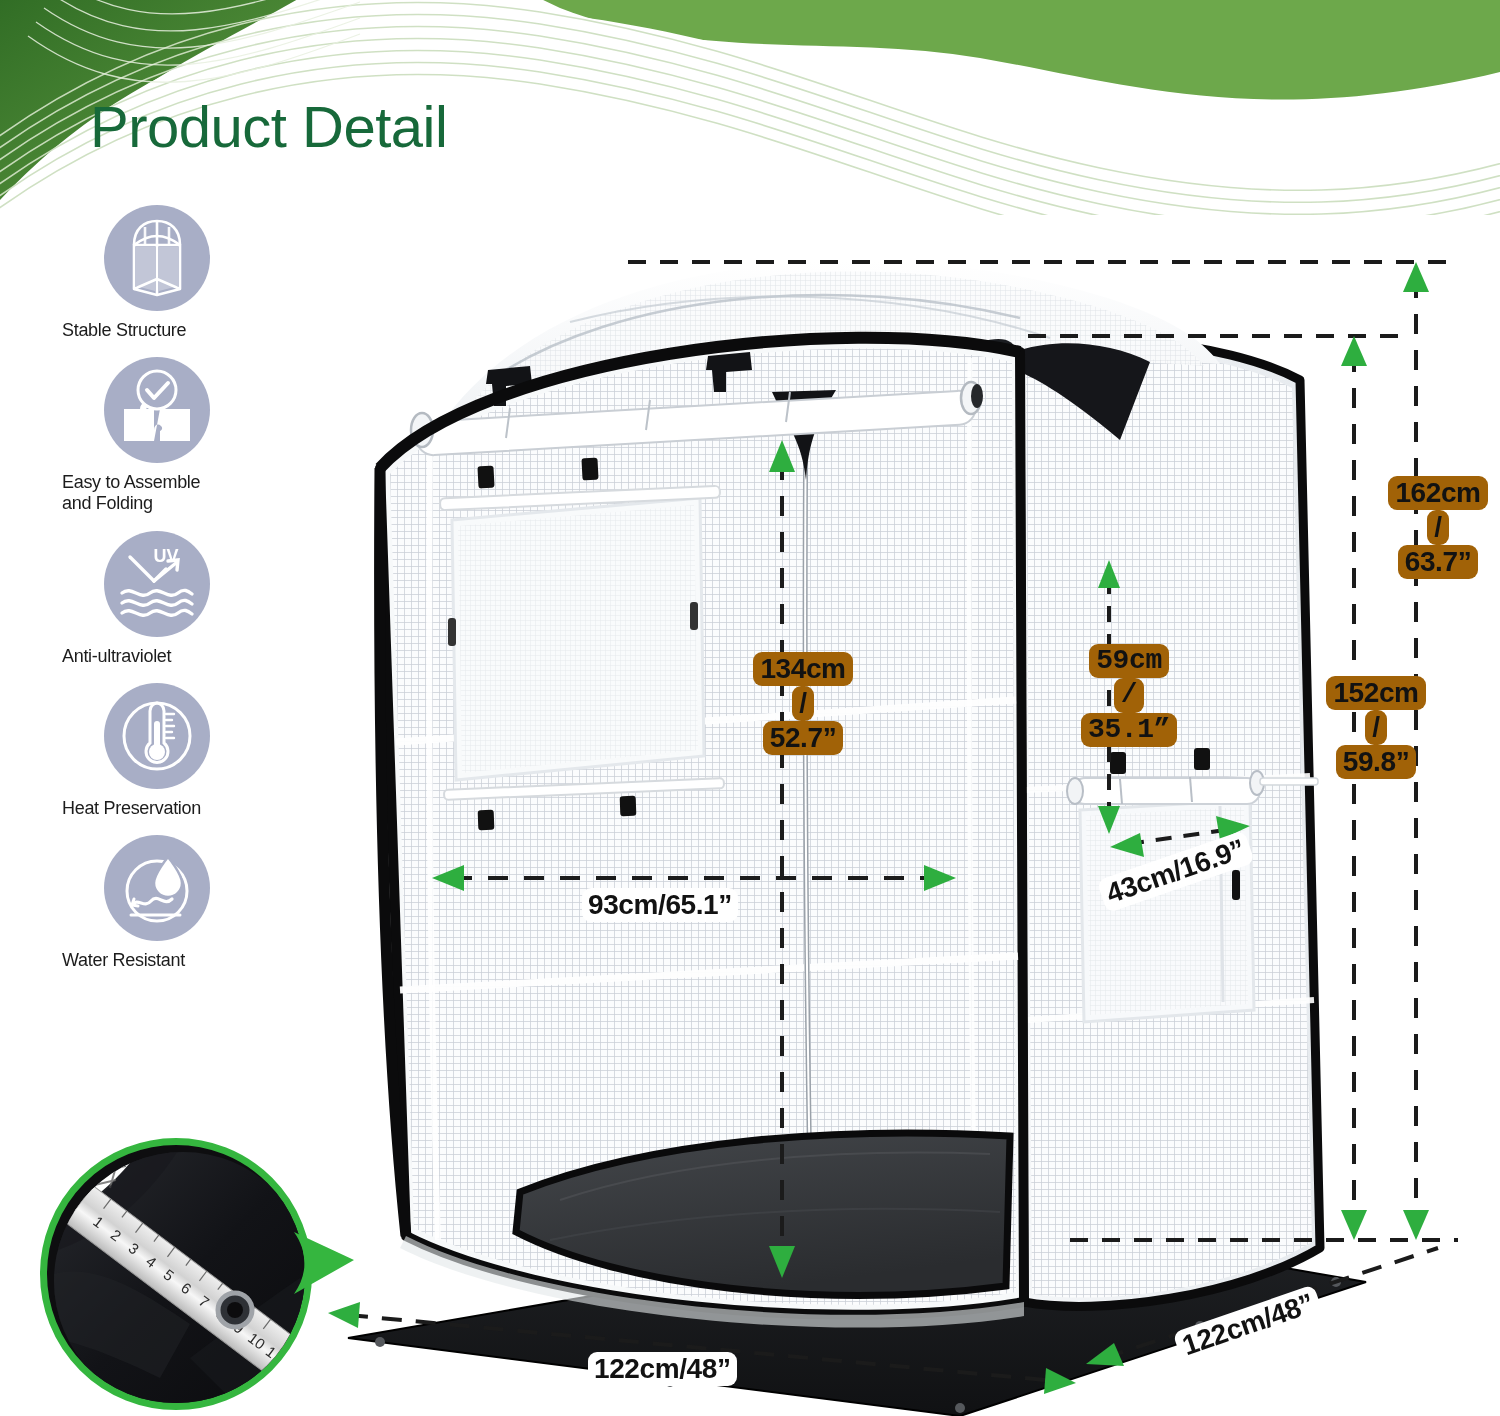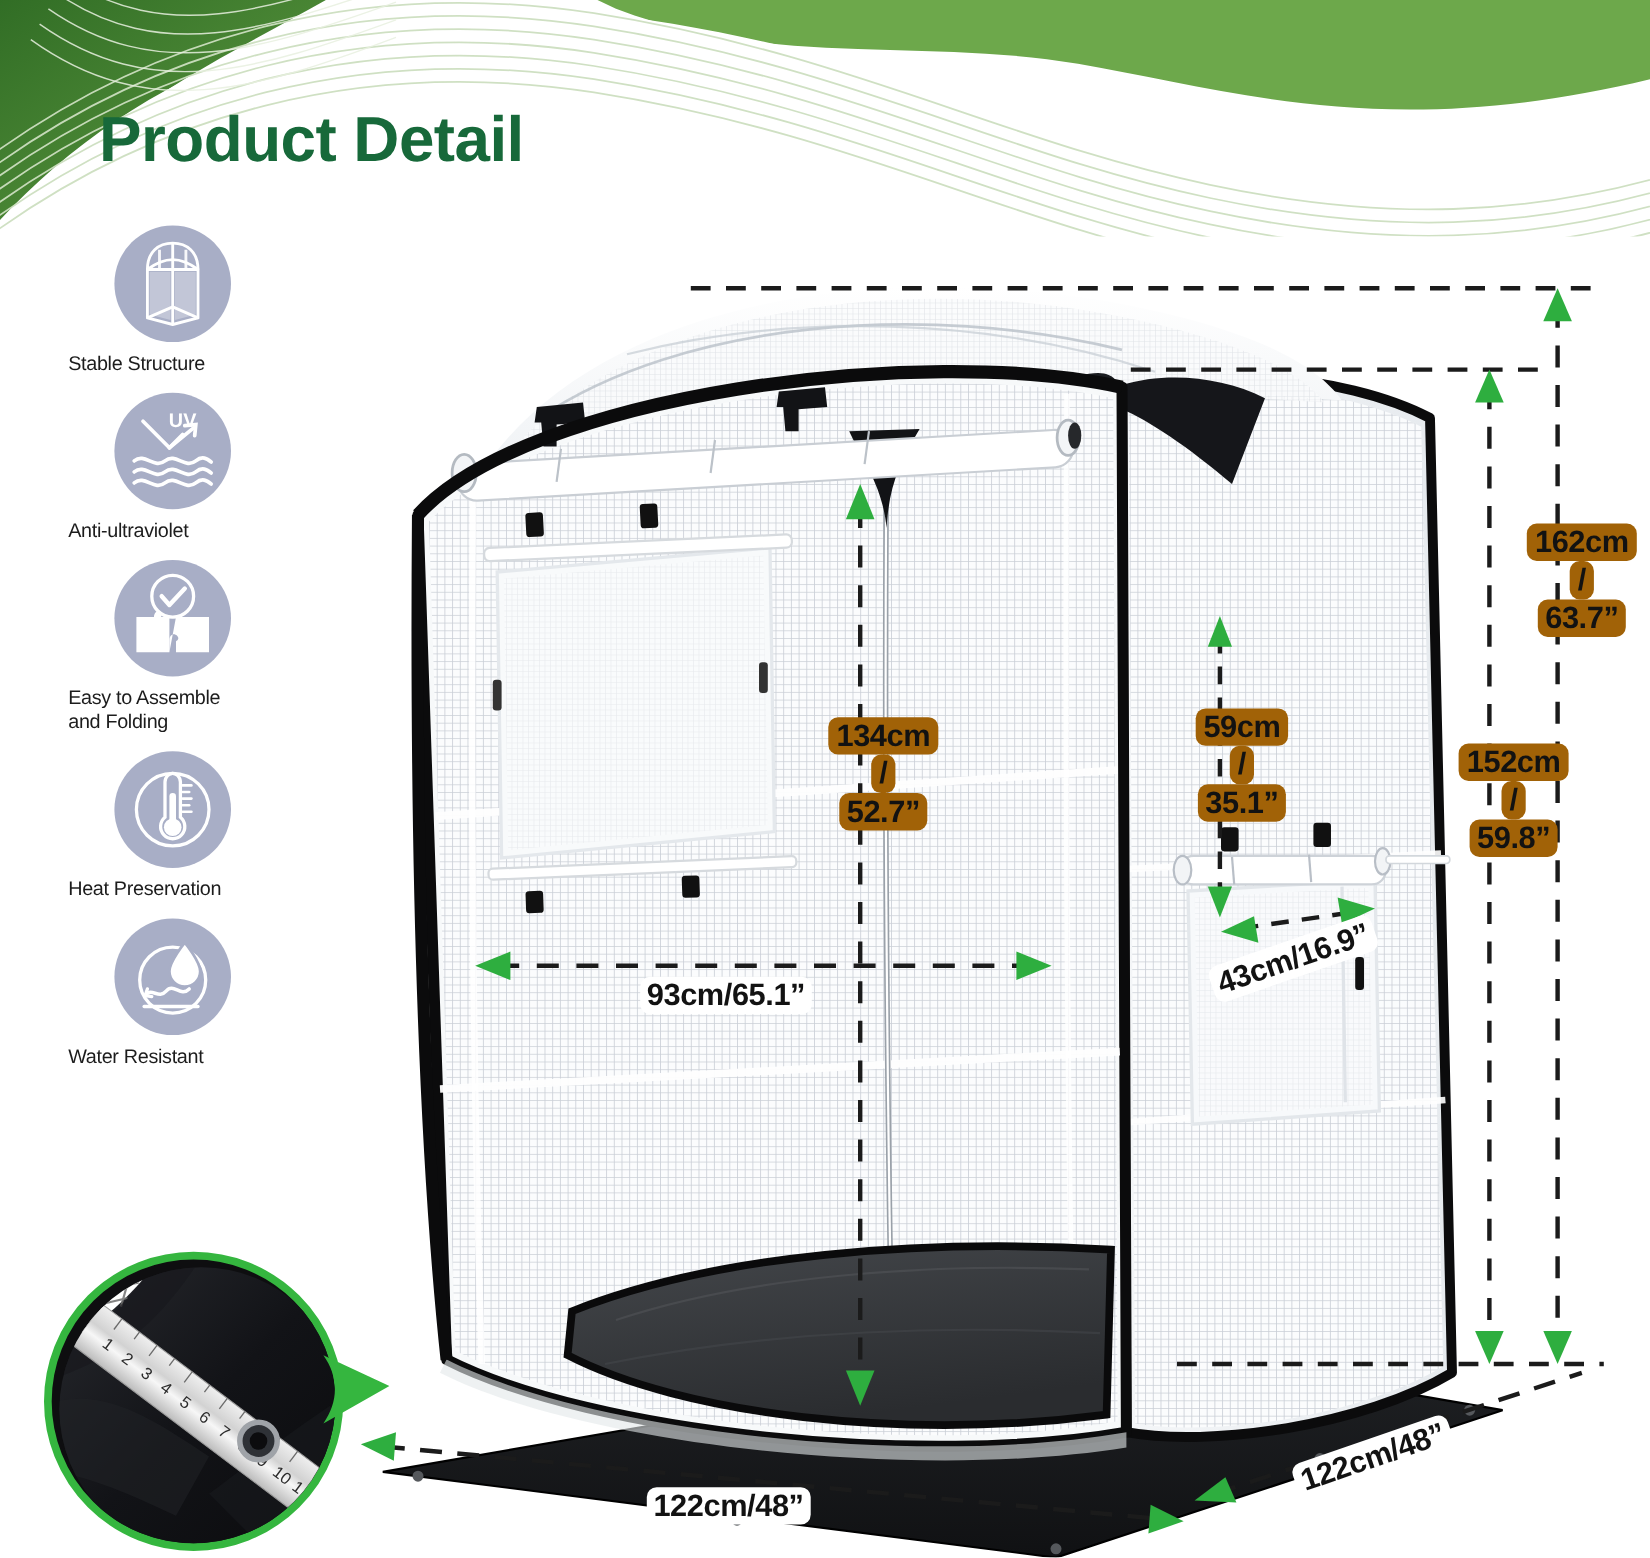--- a/index.html
+++ b/index.html
@@ -3,21 +3,21 @@
 <meta charset="utf-8">
 <style>
   html,body{margin:0;padding:0;background:#fff;}
   body{width:1500px;height:1416px;position:relative;overflow:hidden;
        font-family:"Liberation Sans","DejaVu Sans",sans-serif;color:#1b1b1b;}
 
   
   .banner{position:absolute;left:0;top:0;width:1500px;height:215px;overflow:hidden;}
   .banner svg{display:block;}
 
-  .page-title{position:absolute;left:90px;top:93px;font-size:58px;font-weight:bold;
+  .page-title{position:absolute;left:90px;top:93px;font-size:58px;font-weight:normal;
     color:#17693a;letter-spacing:-0.5px;white-space:nowrap;}
 
   
   .features{position:absolute;left:62px;top:205px;width:300px;}
   .feature{position:relative;margin-bottom:16px;}
   .f-icon{width:106px;height:106px;border-radius:50%;background:#a8aec6;
     margin-left:42px;position:relative;}
   .f-icon svg{position:absolute;left:0;top:0;}
   .f-label{margin-top:9px;font-size:18px;line-height:1.18;color:#1c1c1c;
     letter-spacing:-0.3px;}
@@ -104,46 +104,46 @@
         <path d="M32,42 L51,42 L51,86 L32,81 Z" fill="#ffffff" opacity="0.30"></path>
         <path d="M55,42 L74,42 L74,81 L55,86 Z" fill="#ffffff" opacity="0.30"></path>
       </svg>
     </div>
     <div class="f-label">Stable Structure</div>
   </div>
 
   <div class="feature">
     <div class="f-icon">
       <svg width="106" height="106" viewBox="0 0 106 106">
+        <circle cx="53" cy="33" r="19" fill="none" stroke="#ffffff" stroke-width="3"></circle>
+        <path d="M43,33 L50,41 L64,26" fill="none" stroke="#ffffff" stroke-width="4" stroke-linecap="round" stroke-linejoin="round"></path>
+        <path d="M20,52 L36,52 C36,47 40,45 42,48 C44,51 42,52 42,52 L50,52 L50,84 L20,84 Z" fill="#ffffff"></path>
+        <path d="M56,52 L86,52 L86,84 L56,84 L56,74 C56,74 60,72 57,69 C54,66 50,68 50,73 L50,84" fill="#ffffff"></path>
+      </svg>
+    </div>
+    <div class="f-label" style="white-space:pre-line;">Easy to Assemble
+and Folding</div>
+  </div>
+
+  <div class="feature">
+    <div class="f-icon">
+      <svg width="106" height="106" viewBox="0 0 106 106">
         <g fill="none" stroke="#ffffff" stroke-width="3.4" stroke-linecap="round">
           <path d="M26,26 L50,50"></path>
           <path d="M50,50 L62,38"></path>
           <path d="M50,50 L72,32"></path>
           <path d="M64,30 L74,29 L73,39"></path>
           <path d="M18,62 C28,54 36,70 46,62 C56,54 64,70 74,62 C80,57 84,60 88,63"></path>
           <path d="M18,72 C28,64 36,80 46,72 C56,64 64,80 74,72 C80,67 84,70 88,73"></path>
           <path d="M18,82 C28,74 36,90 46,82 C56,74 64,90 74,82 C80,77 84,80 88,83"></path>
         </g>
         <text x="62" y="31" font-family="Liberation Sans, sans-serif" font-size="18" font-weight="bold" fill="#ffffff" text-anchor="middle">UV</text>
       </svg>
     </div>
     <div class="f-label">Anti-ultraviolet</div>
-  </div>
-
-  <div class="feature">
-    <div class="f-icon">
-      <svg width="106" height="106" viewBox="0 0 106 106">
-        <circle cx="53" cy="33" r="19" fill="none" stroke="#ffffff" stroke-width="3"></circle>
-        <path d="M43,33 L50,41 L64,26" fill="none" stroke="#ffffff" stroke-width="4" stroke-linecap="round" stroke-linejoin="round"></path>
-        <path d="M20,52 L36,52 C36,47 40,45 42,48 C44,51 42,52 42,52 L50,52 L50,84 L20,84 Z" fill="#ffffff"></path>
-        <path d="M56,52 L86,52 L86,84 L56,84 L56,74 C56,74 60,72 57,69 C54,66 50,68 50,73 L50,84" fill="#ffffff"></path>
-      </svg>
-    </div>
-    <div class="f-label" style="white-space:pre-line;">Easy to Assemble
-and Folding</div>
   </div>
 
   <div class="feature">
     <div class="f-icon">
       <svg width="106" height="106" viewBox="0 0 106 106">
         <circle cx="53" cy="53" r="33" fill="none" stroke="#ffffff" stroke-width="3"></circle>
         <path d="M46,28 C46,23 50,20 53,20 C56,20 60,23 60,28 L60,60 A11 11 0 1 1 46,60 Z" fill="none" stroke="#ffffff" stroke-width="3"></path>
         <rect x="50" y="38" width="6" height="28" rx="3" fill="#ffffff"></rect>
         <circle cx="53" cy="69" r="8" fill="#ffffff"></circle>
         <g stroke="#ffffff" stroke-width="2.4" stroke-linecap="round">
@@ -469,21 +469,21 @@
 <div class="dstack" style="left:728px;top:652px;width:150px;">
   <b>134cm</b><br>
   <b>/</b><br>
   <b>52.7”</b>
 </div>
 
 <div class="dlabel" style="left:582px;top:888px;">
   <span>93cm/65.1”</span>
 </div>
 
-<div class="dstack" style="left:1064px;top:644px;width:130px;">
+<div class="dstack" style="left:1064px;top:644px;width:130px;font-family:Liberation Mono, monospace;">
   <b>59cm</b><br>
   <b>/</b><br>
   <b>35.1”</b>
 </div>
 
 <div class="dlabel rot" style="left:1102px;top:880px;">
   <span>43cm/16.9”</span>
 </div>
 
 <div class="dlabel" style="left:588px;top:1352px;">

